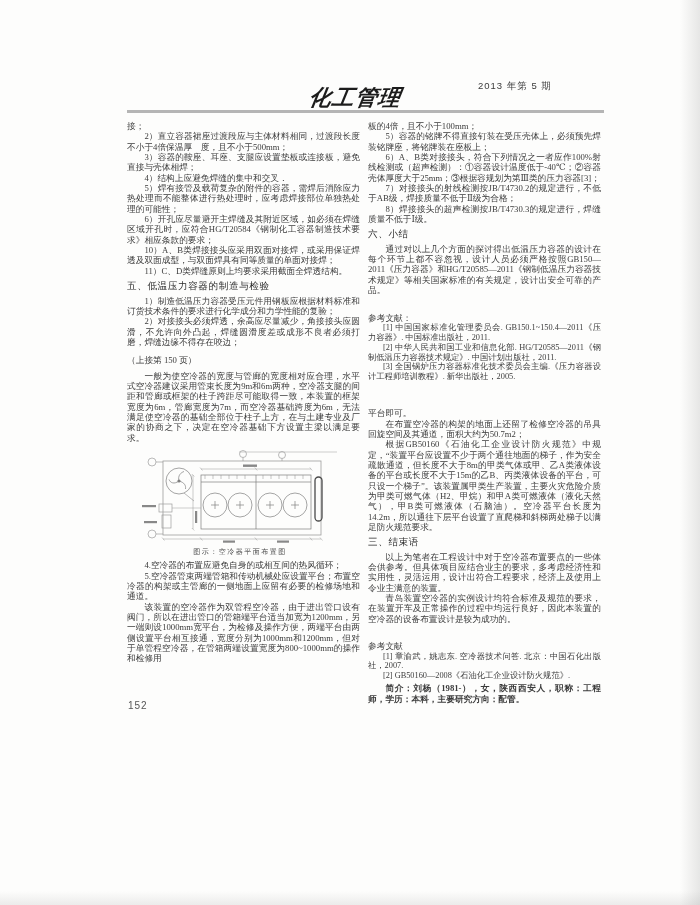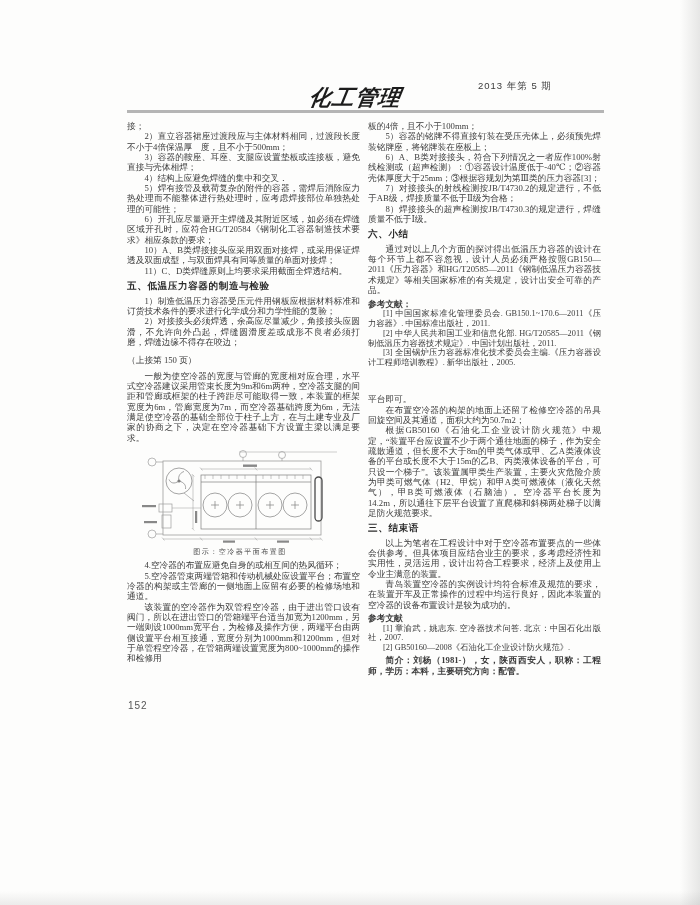--- a/index.html
+++ b/index.html
@@ -16,24 +16,24 @@
   .hdr-issue { position:absolute; left:478px; top:80px; font-size:9.5px; color:#3a3a3a;
     letter-spacing:1px; font-family:"Liberation Sans",sans-serif; }
   .hdr-rule { position:absolute; left:127px; top:110px; width:477px; height:3px; background:#b5b5b5; }
 
   .col { position:absolute; top:121px; width:233px; font-size:8.7px; line-height:10.35px;
     color:#3b3b3b; text-align:justify; }
   .col-left { left:127px; }
   .col-right { left:368px; }
   p { margin:0; }
   .ind { text-indent:2em; }
-  h3.sec { font-size:9.6px; font-weight:bold; color:#2b2b2b; margin:5px 0 4px; letter-spacing:0.6px; }
+  h3.sec { font-size:9.6px; font-weight:normal; color:#2b2b2b; margin:5px 0 4px; letter-spacing:0.6px; }
   .cont-note { margin:8px 0 5px; }
   .gap2 { margin-top:26px; }
-  .refs-label { font-weight:bold; margin-top:3px; }
+  .refs-label { font-weight:normal; margin-top:17px; }
   .ref { font-size:8.3px; line-height:9.9px; text-indent:1.8em; }
   .bio { font-weight:bold; margin-top:2px; }
   .page-num { position:absolute; left:128px; top:700px; font-size:10px; color:#555;
     letter-spacing:1px; font-family:"Liberation Sans",sans-serif; }
 
   figure { margin:6px 0 3px 12px; width:202px; }
   figure svg { display:block; }
   figcaption { text-align:center; font-size:7px; color:#4a4a4a; letter-spacing:1.5px; margin-top:2px; }
 </style>
 </head>
@@ -156,21 +156,21 @@
     <p>板的4倍，且不小于100mm；</p>
     <p class="ind">5）容器的铭牌不得直接钉装在受压壳体上，必须预先焊装铭牌座，将铭牌装在座板上；</p>
     <p class="ind">6）A、B类对接接头，符合下列情况之一者应作100%射线检测或（超声检测）：①容器设计温度低于-40℃；②容器壳体厚度大于25mm；③根据容规划为第Ⅲ类的压力容器[3]；</p>
     <p class="ind">7）对接接头的射线检测按JB/T4730.2的规定进行，不低于AB级，焊接质量不低于Ⅱ级为合格；</p>
     <p class="ind">8）焊接接头的超声检测按JB/T4730.3的规定进行，焊缝质量不低于Ⅰ级。</p>
 
     <h3 class="sec">六、小结</h3>
     <p class="ind">通过对以上几个方面的探讨得出低温压力容器的设计在每个环节上都不容忽视，设计人员必须严格按照GB150—2011《压力容器》和HG/T20585—2011《钢制低温压力容器技术规定》等相关国家标准的有关规定，设计出安全可靠的产品。</p>
 
     <p class="refs-label">参考文献：</p>
-    <p class="ref">[1] 中国国家标准化管理委员会. GB150.1~170.6—2011《压力容器》. 中国标准出版社，2011.</p>
+    <p class="ref">[1] 中国国家标准化管理委员会. GB150.1~150.4—2011《压力容器》. 中国标准出版社，2011.</p>
     <p class="ref">[2] 中华人民共和国工业和信息化部. HG/T20585—2011《钢制低温压力容器技术规定》. 中国计划出版社，2011.</p>
     <p class="ref">[3] 全国锅炉压力容器标准化技术委员会主编.《压力容器设计工程师培训教程》. 新华出版社，2005.</p>
 
     <p class="gap2">平台即可。</p>
     <p class="ind">在布置空冷器的构架的地面上还留了检修空冷器的吊具回旋空间及其通道，面积大约为50.7m2；</p>
     <p class="ind">根据GB50160《石油化工企业设计防火规范》中规定，“装置平台应设置不少于两个通往地面的梯子，作为安全疏散通道，但长度不大于8m的甲类气体或甲、乙A类液体设备的平台或长度不大于15m的乙B、丙类液体设备的平台，可只设一个梯子”。该装置属甲类生产装置，主要火灾危险介质为甲类可燃气体（H2、甲烷）和甲A类可燃液体（液化天然气），甲B类可燃液体（石脑油）。空冷器平台长度为14.2m，所以通往下层平台设置了直爬梯和斜梯两处梯子以满足防火规范要求。</p>
 
     <h3 class="sec">三、结束语</h3>
     <p class="ind">以上为笔者在工程设计中对于空冷器布置要点的一些体会供参考。但具体项目应结合业主的要求，多考虑经济性和实用性，灵活运用，设计出符合工程要求，经济上及使用上令业主满意的装置。</p>
     <p class="ind">青岛装置空冷器的实例设计均符合标准及规范的要求，在装置开车及正常操作的过程中均运行良好，因此本装置的空冷器的设备布置设计是较为成功的。</p>

